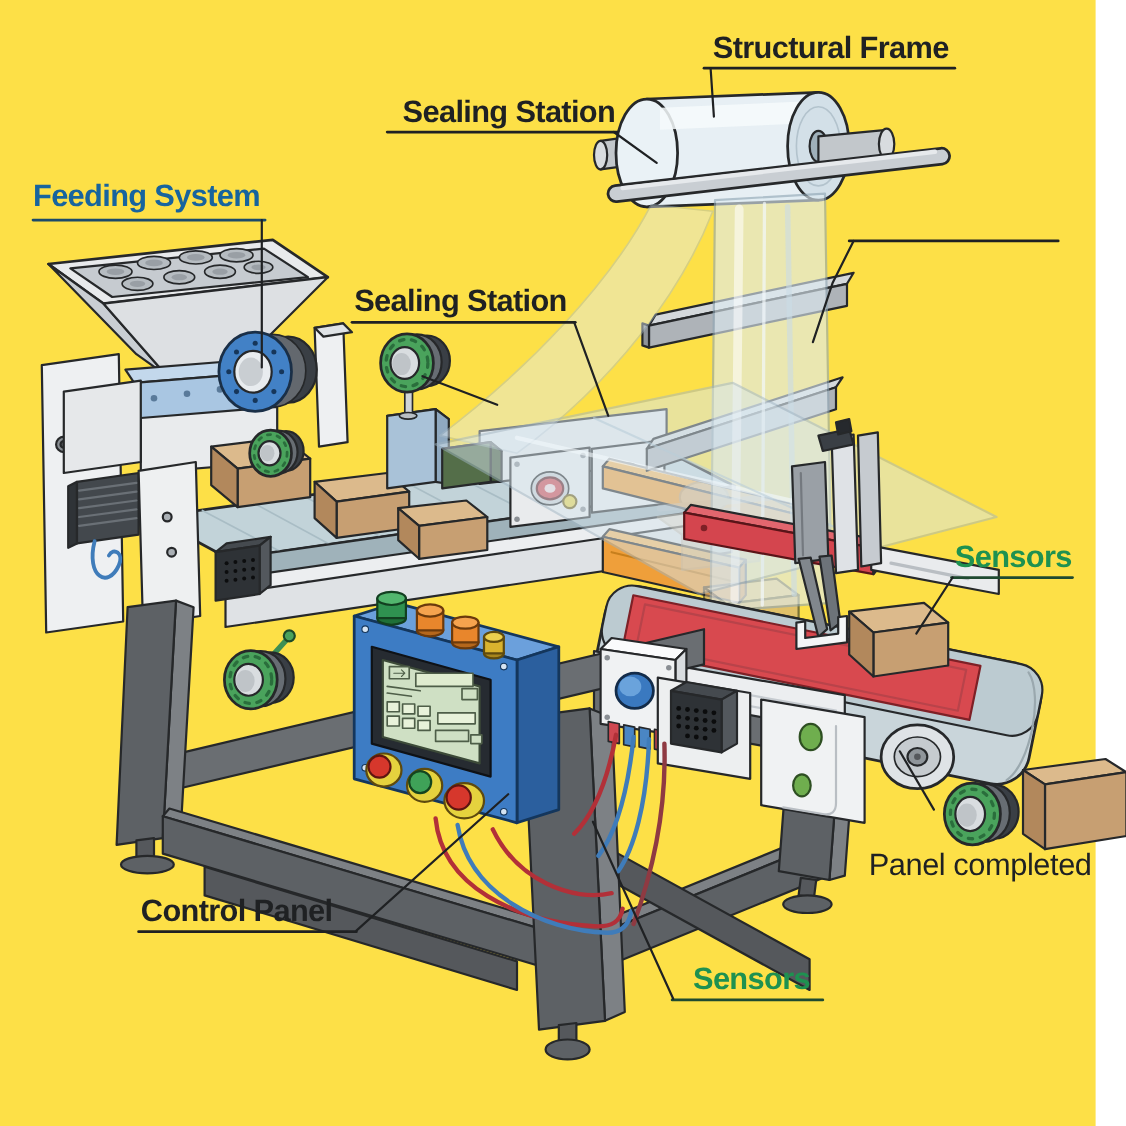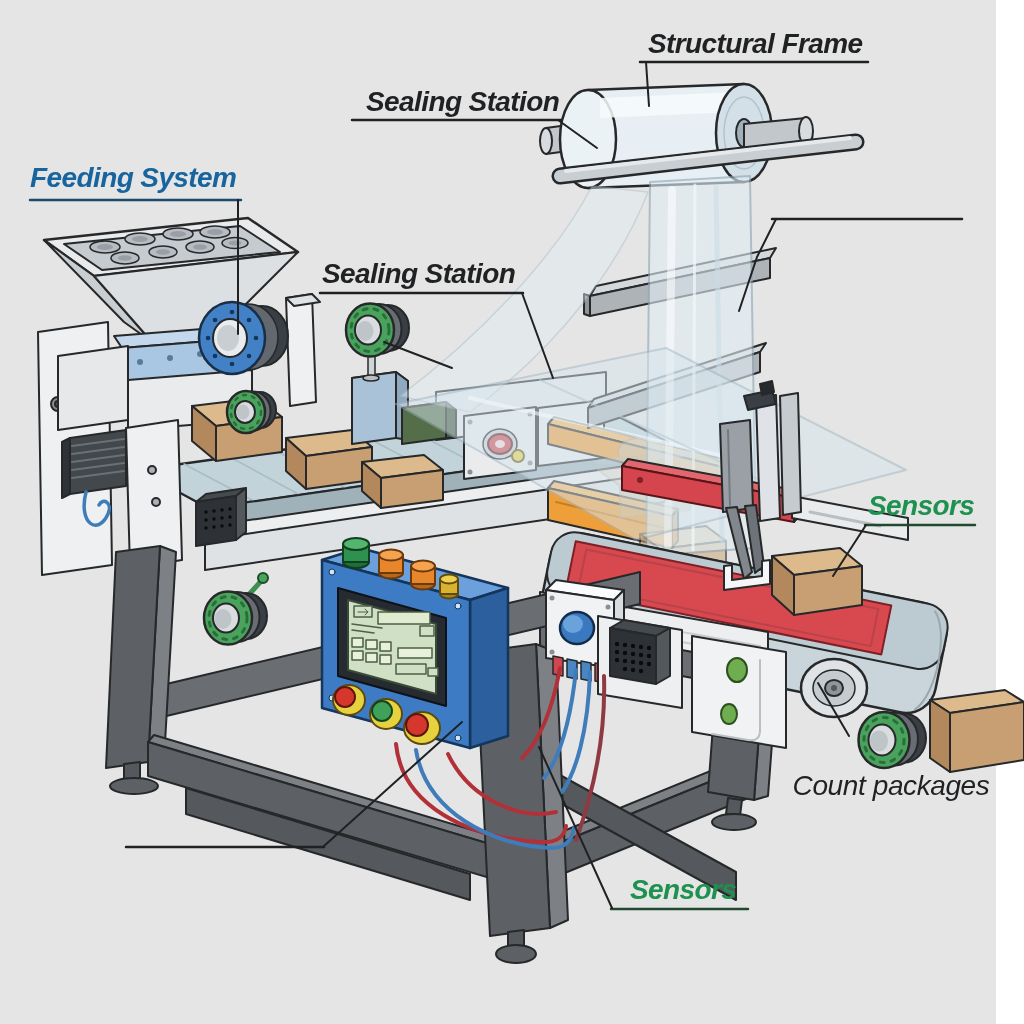--- a/index.html
+++ b/index.html
@@ -1,16 +1,16 @@
 <!DOCTYPE html>
 <html><head>
 <meta charset="utf-8">
 <style>
   html,body{margin:0;padding:0;background:#fff;width:1024px;height:1024px;overflow:hidden;}
-  #stage{position:relative;width:996px;height:1024px;background:#e5e5e5;font-family:"Liberation Sans",sans-serif;font-style:italic;}
+  #stage{position:relative;width:996px;height:1024px;background:#fde047;font-family:"Liberation Sans",sans-serif;}
   svg{position:absolute;left:0;top:0;}
   .lbl{position:absolute;font-weight:700;font-size:28px;letter-spacing:-0.6px;color:#1f2123;white-space:nowrap;}
   .lbl-blue{color:#17649e;}
   .lbl-green{color:#1e9150;}
   .lbl-plain{font-weight:400;letter-spacing:-0.4px;text-align:center;line-height:1.12;}
 </style>
 </head>
 <body>
 
 <div id="stage">
@@ -526,16 +526,17 @@
     </g>
   </g>
 </svg>
 
 <div class="lbl" style="left:648px;top:28px;">Structural Frame</div>
 <div class="lbl" style="left:366px;top:86px;">Sealing Station</div>
 <div class="lbl lbl-blue" style="left:30px;top:162px;">Feeding System</div>
 <div class="lbl" style="left:322px;top:258px;">Sealing Station</div>
 <div class="lbl lbl-green" style="left:868px;top:490px;">Sensors</div>
 <div class="lbl lbl-plain" style="left:762px;top:770px;width:258px;">
-  <div>Count packages</div>
+  <div>Panel completed</div>
 </div>
+<div class="lbl" style="left:128px;top:812px;">Control Panel</div>
 <div class="lbl lbl-green" style="left:630px;top:874px;">Sensors</div>
 </div>
 
 </body></html>

